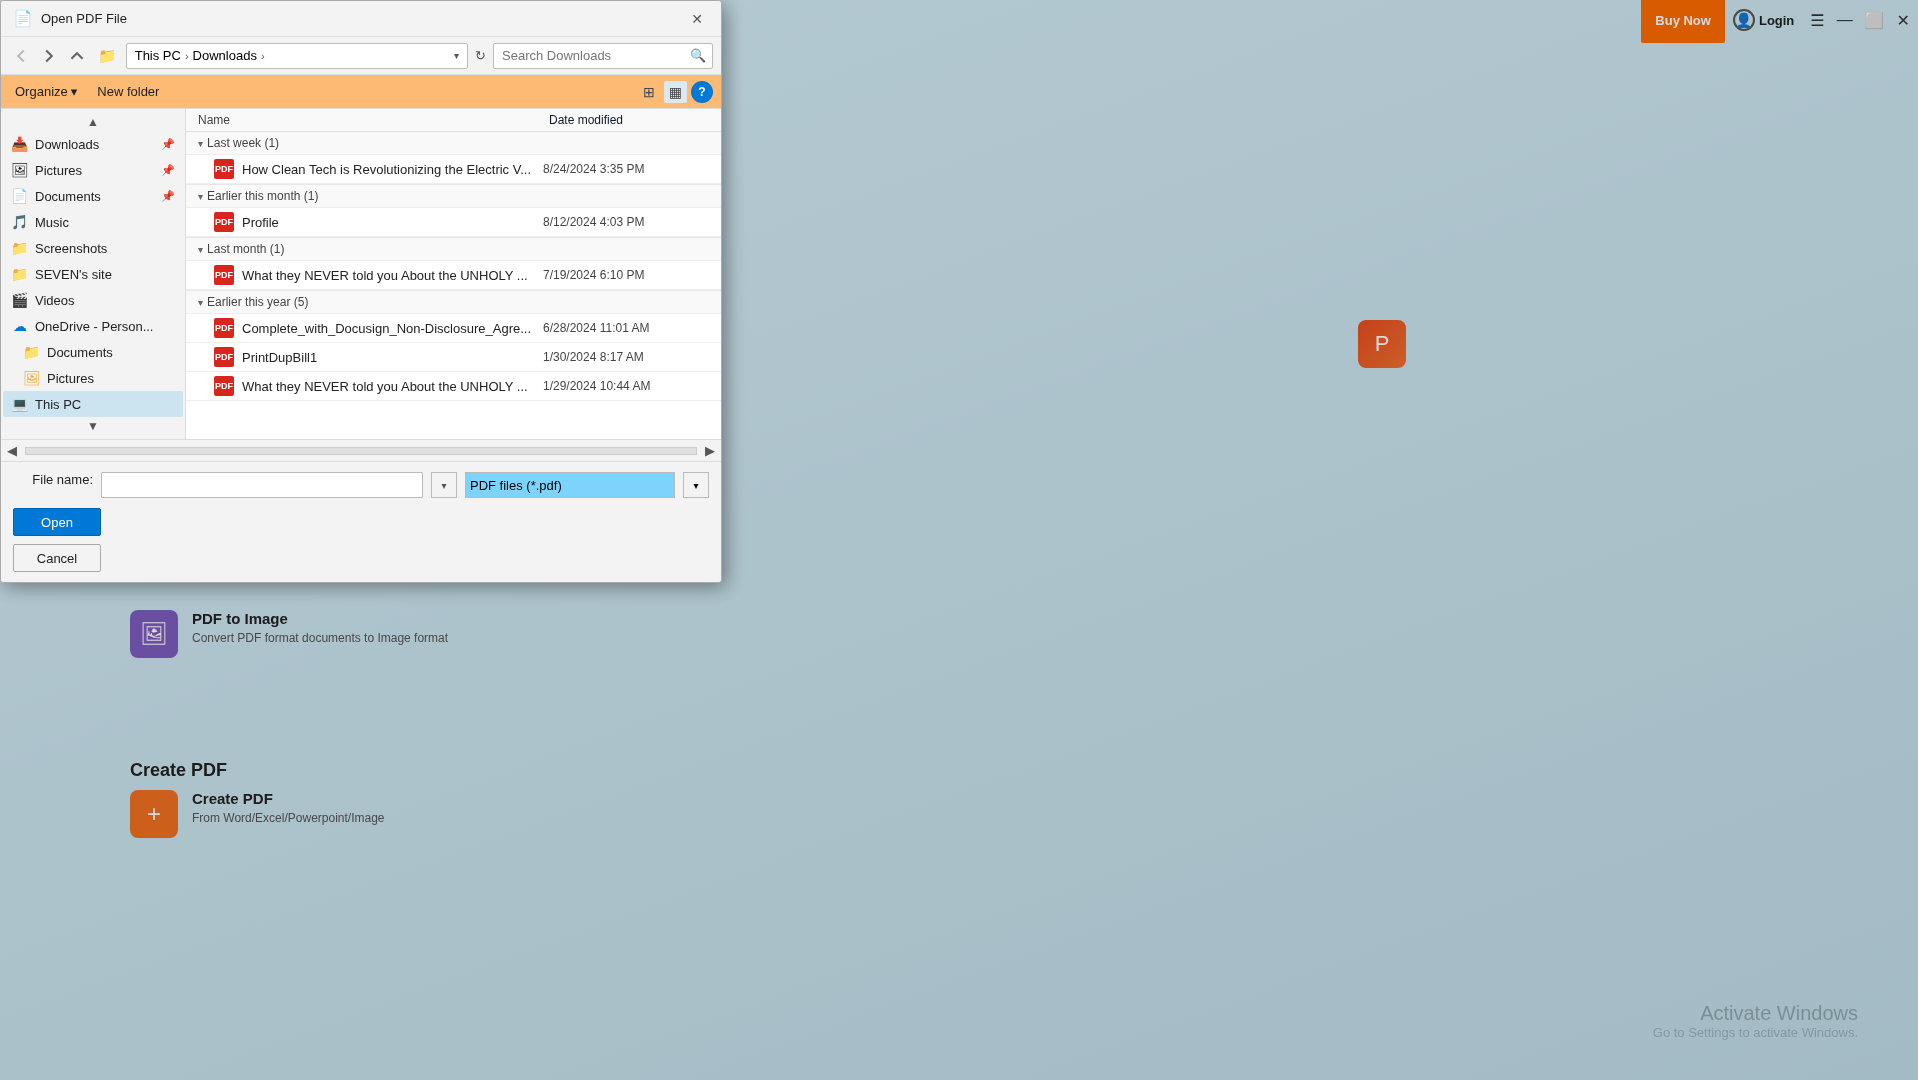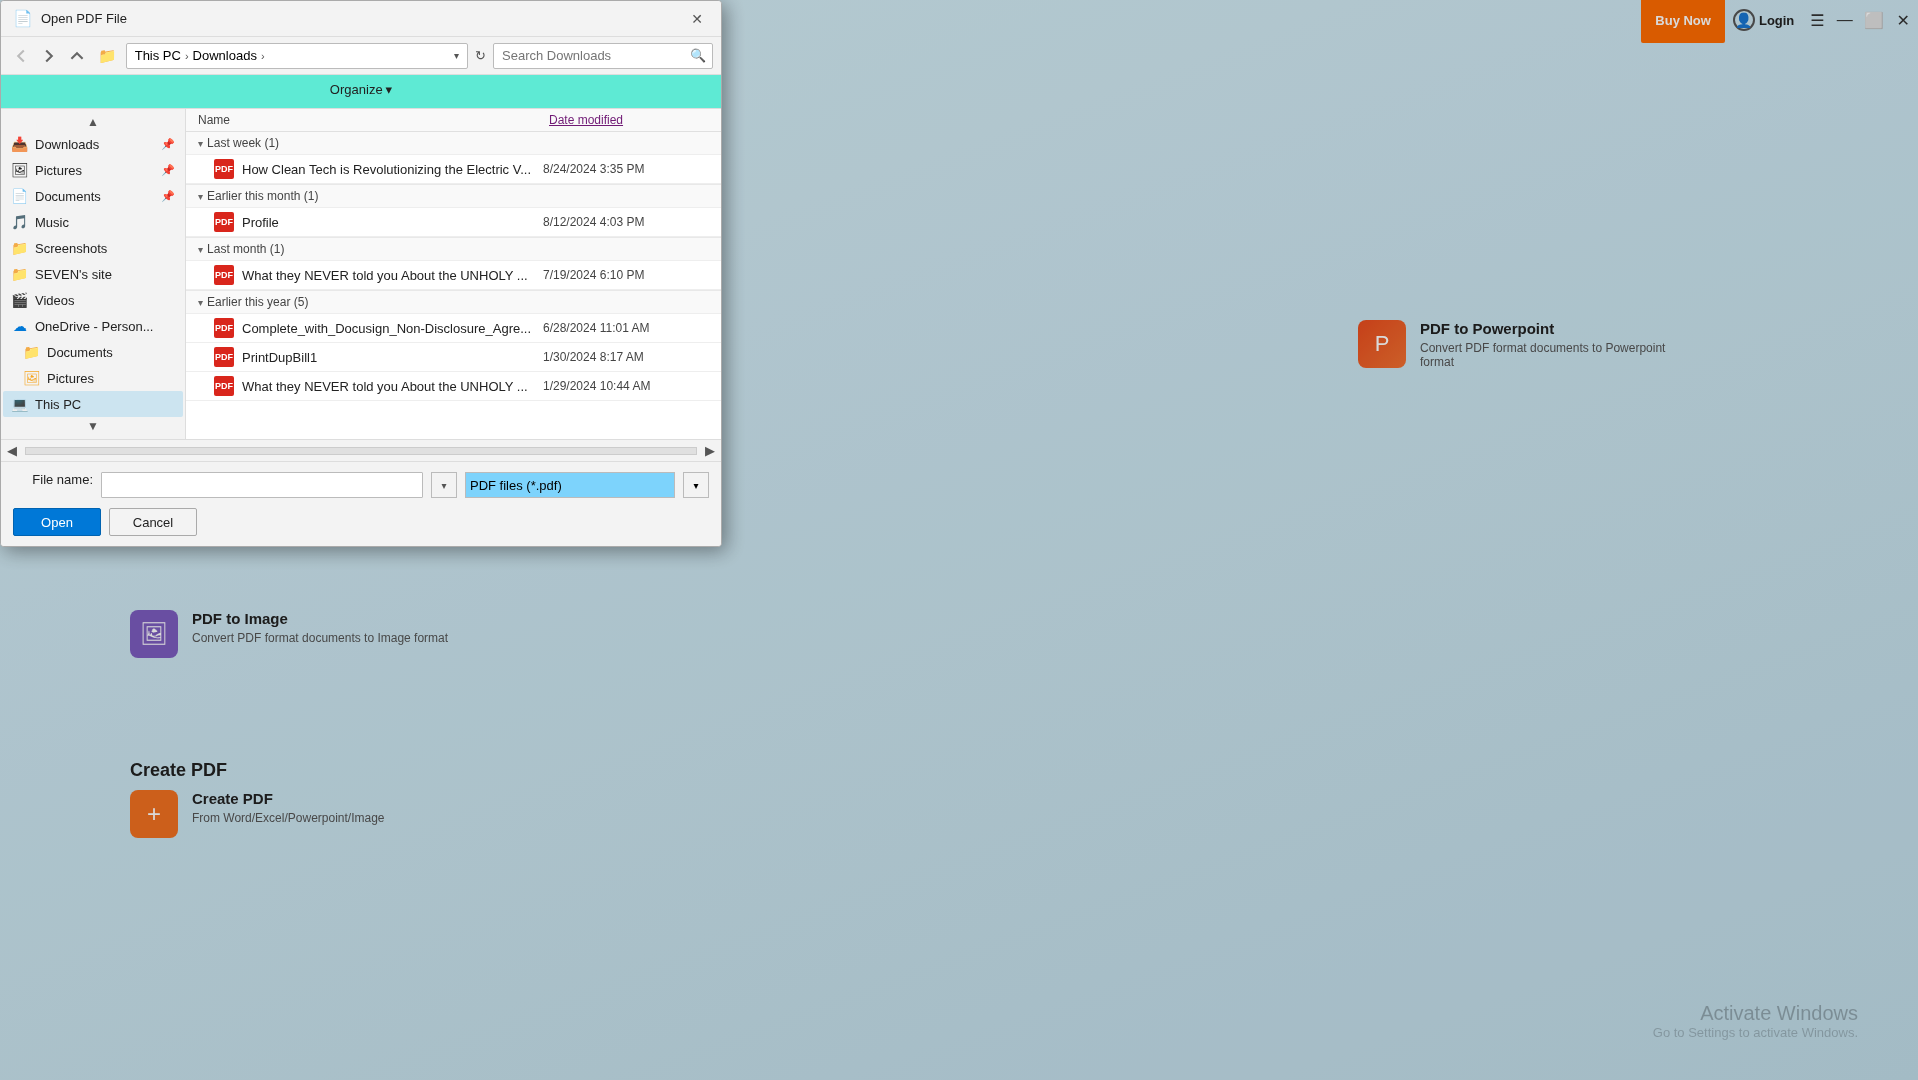--- a/index.html
+++ b/index.html
@@ -230,28 +230,27 @@
     .search-icon {
       position: absolute;
       right: 6px;
       color: #555;
       font-size: 13px;
       pointer-events: none;
     }
 
     
     .dialog-commandbar {
-      background: #5eead4;
+      background: #fdba74;
       padding: 4px 8px;
       display: flex;
       align-items: center;
       gap: 8px;
       border-bottom: 1px solid #ddd;
       height: 34px;
-      flex-direction: column;
     }
     .organize-btn {
       background: transparent;
       border: none;
       cursor: pointer;
       font-size: 13px;
       color: #222;
       display: flex; align-items: center; gap: 3px;
       padding: 3px 6px;
       border-radius: 2px;
@@ -343,22 +342,21 @@
     }
     .filelist-col-name {
       flex: 1;
       font-size: 12px;
       color: #444;
       cursor: pointer;
     }
     .filelist-col-date {
       width: 160px;
       font-size: 12px;
-      color: #701a75;
-      text-decoration: underline;
+      color: #0f172a;
     }
 
     .file-group-header {
       display: flex;
       align-items: center;
       padding: 4px 12px;
       background: #f9f9f9;
       font-size: 12px;
       color: #444;
       cursor: pointer;
@@ -480,22 +478,23 @@
     .filetype-dropdown-btn {
       width: 26px; height: 26px;
       border: 1px solid #bbb;
       background: #f3f3f3;
       cursor: pointer;
       display: flex; align-items: center; justify-content: center;
       font-size: 10px;
     }
     .button-row {
       display: flex;
-      justify-content: flex-start;
+      justify-content: space-between;
       gap: 8px;
+      flex-direction: column;
     }
     .btn-open {
       width: 88px; height: 28px;
       background: #0078d7;
       color: #fff;
       border: 1px solid #0063b1;
       font-size: 13px;
       cursor: pointer;
       border-radius: 2px;
     }
@@ -550,24 +549,20 @@
       <span class="bg-menu-icon">✕</span>
     </div>
   </div>
 
   <div class="bg-content" style="top:50px;">
 
     <div style="position:absolute; top:270px; right:200px;">
       <div class="bg-card">
         <div class="bg-card-icon orange-red">
           <span style="color:#fff; font-size:22px;">P</span>
-        </div>
-        <div class="bg-card-text">
-          <h3>PDF to Powerpoint</h3>
-          <p>Convert PDF format documents to Powerpoint format</p>
         </div>
       </div>
     </div>
 
     <div style="position:absolute; top:560px; left:50px;">
       <div class="bg-card">
         <div class="bg-card-icon purple">
           <span style="color:#fff; font-size:22px;">🖼</span>
         </div>
         <div class="bg-card-text">

